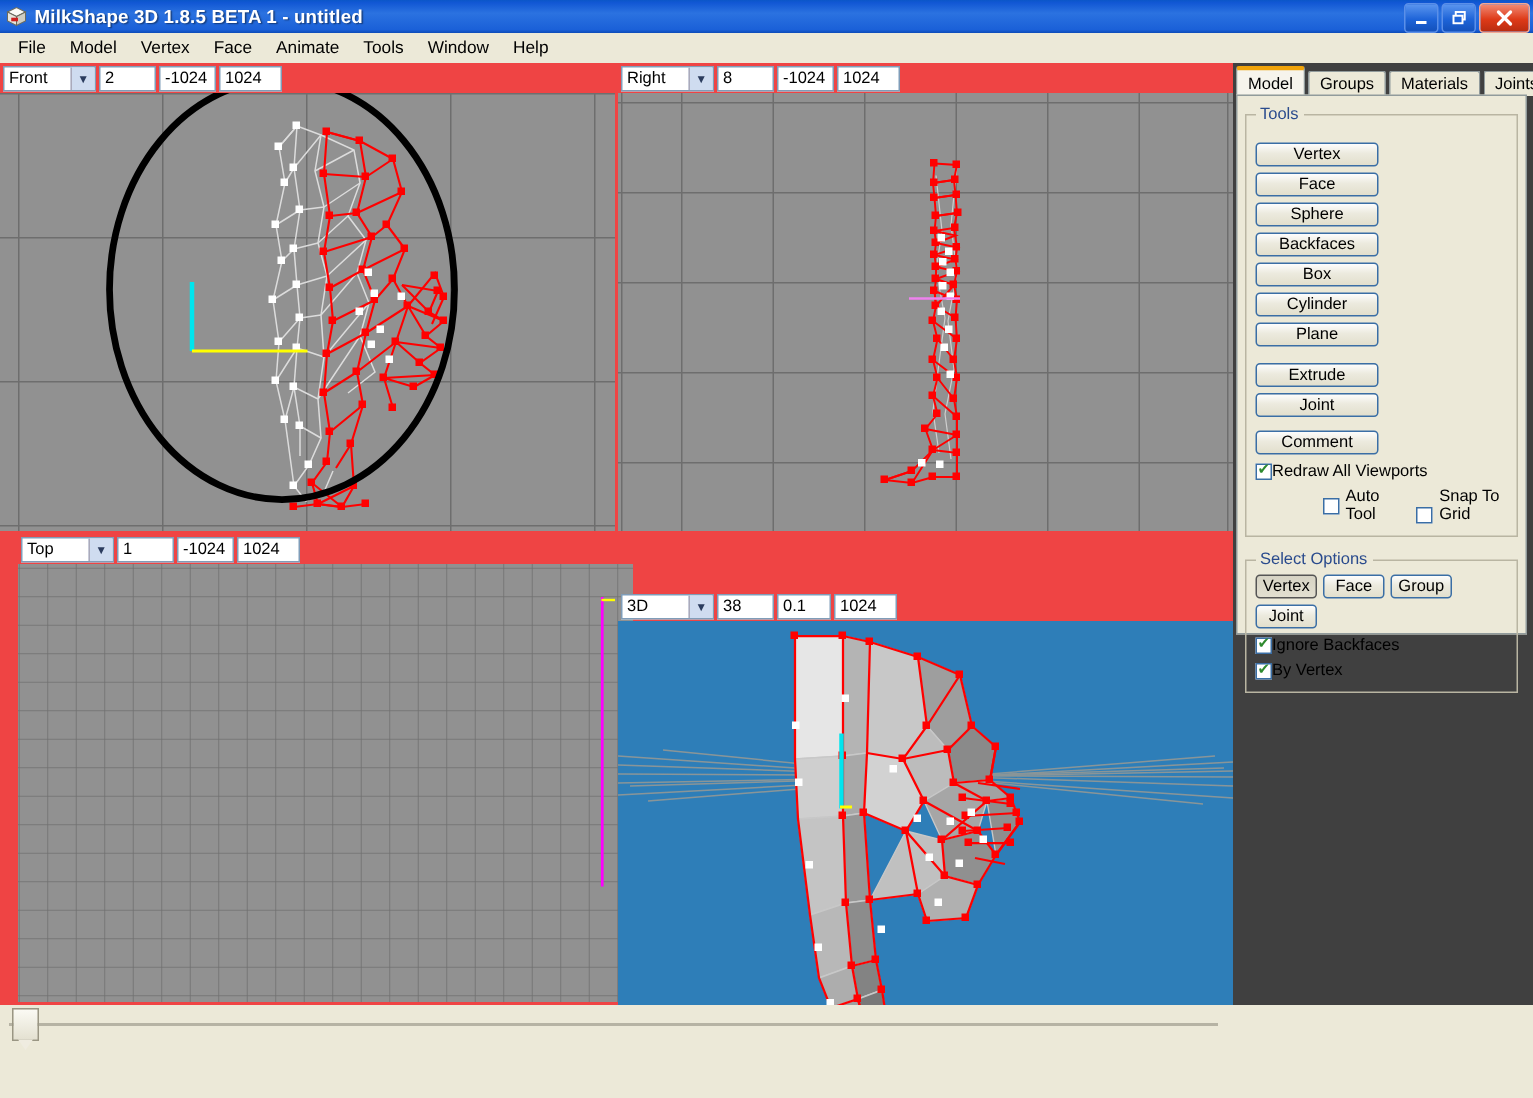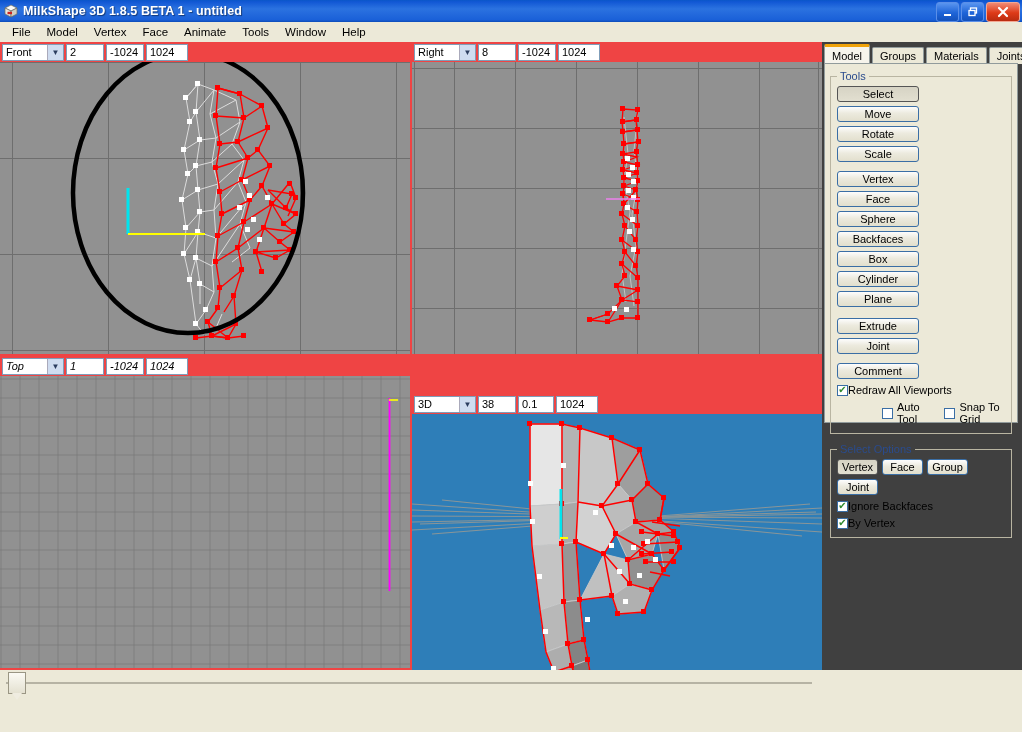--- a/index.html
+++ b/index.html
@@ -417,21 +417,21 @@
             <rect x="215" y="167" width="5" height="5"></rect>
               <rect x="219" y="185" width="5" height="5"></rect>
             <rect x="200" y="244" width="5" height="5"></rect>
               <rect x="212" y="245" width="5" height="5"></rect>
           </g>
           <line x1="194" y1="137" x2="228" y2="137" stroke="#ee82ee" stroke-width="1.6"></line>
         </svg>
       </div>
     </div>
 
-    <div class="panel" style="left:0;top:314px;width:410px;height:314px;font-style:italic;">
+    <div class="panel" style="left:12px;top:314px;width:410px;height:314px;">
       <div class="vp-header">
         <div class="vp-select">
           <span>Top</span>
           <div class="arrow">▼</div>
         </div>
         <div class="vp-field" style="width:38px;">1</div>
         <div class="vp-field" style="width:38px;">-1024</div>
         <div class="vp-field" style="width:42px;">1024</div>
       </div>
       <div class="vp-canvas" style="top:20px;width:410px;height:292px;">
@@ -591,26 +591,20 @@
       <div class="tab active">Model</div>
       <div class="tab">Groups</div>
       <div class="tab">Materials</div>
       <div class="tab">Joints</div>
     </div>
 
     <div class="tabbody">
 
       <fieldset class="grp">
         <legend>Tools</legend>
-        <div class="btn-grid">
-          <div class="tbtn pressed">Select</div>
-          <div class="tbtn">Move</div>
-          <div class="tbtn">Rotate</div>
-          <div class="tbtn">Scale</div>
-        </div>
         <div class="btn-grid" style="margin-top:9px;">
           <div class="tbtn">Vertex</div>
           <div class="tbtn">Face</div>
           <div class="tbtn">Sphere</div>
           <div class="tbtn">Backfaces</div>
           <div class="tbtn">Box</div>
           <div class="tbtn">Cylinder</div>
           <div class="tbtn">Plane</div>
         </div>
         <div class="btn-grid" style="margin-top:11px;">
@@ -623,21 +617,21 @@
 
         <div class="chkrow">
           <span class="chk on"></span>
           <span class="chklabel">Redraw All Viewports</span>
         </div>
         <div class="chkrow row2">
           <span style="display:flex;align-items:center;gap:4px;padding-left:45px;">
             <span class="chk"></span>
             <span class="chklabel">Auto Tool</span>
           </span>
-          <span style="display:flex;align-items:center;gap:4px;">
+          <span style="display:flex;align-items:flex-end;gap:4px;">
             <span class="chk"></span>
             <span class="chklabel">Snap To Grid</span>
           </span>
         </div>
       </fieldset>
 
       <fieldset class="grp" style="margin-top:9px;">
         <legend>Select Options</legend>
         <div class="btn-grid" style="gap:4px;">
           <div class="tbtn sm pressed">Vertex</div>

